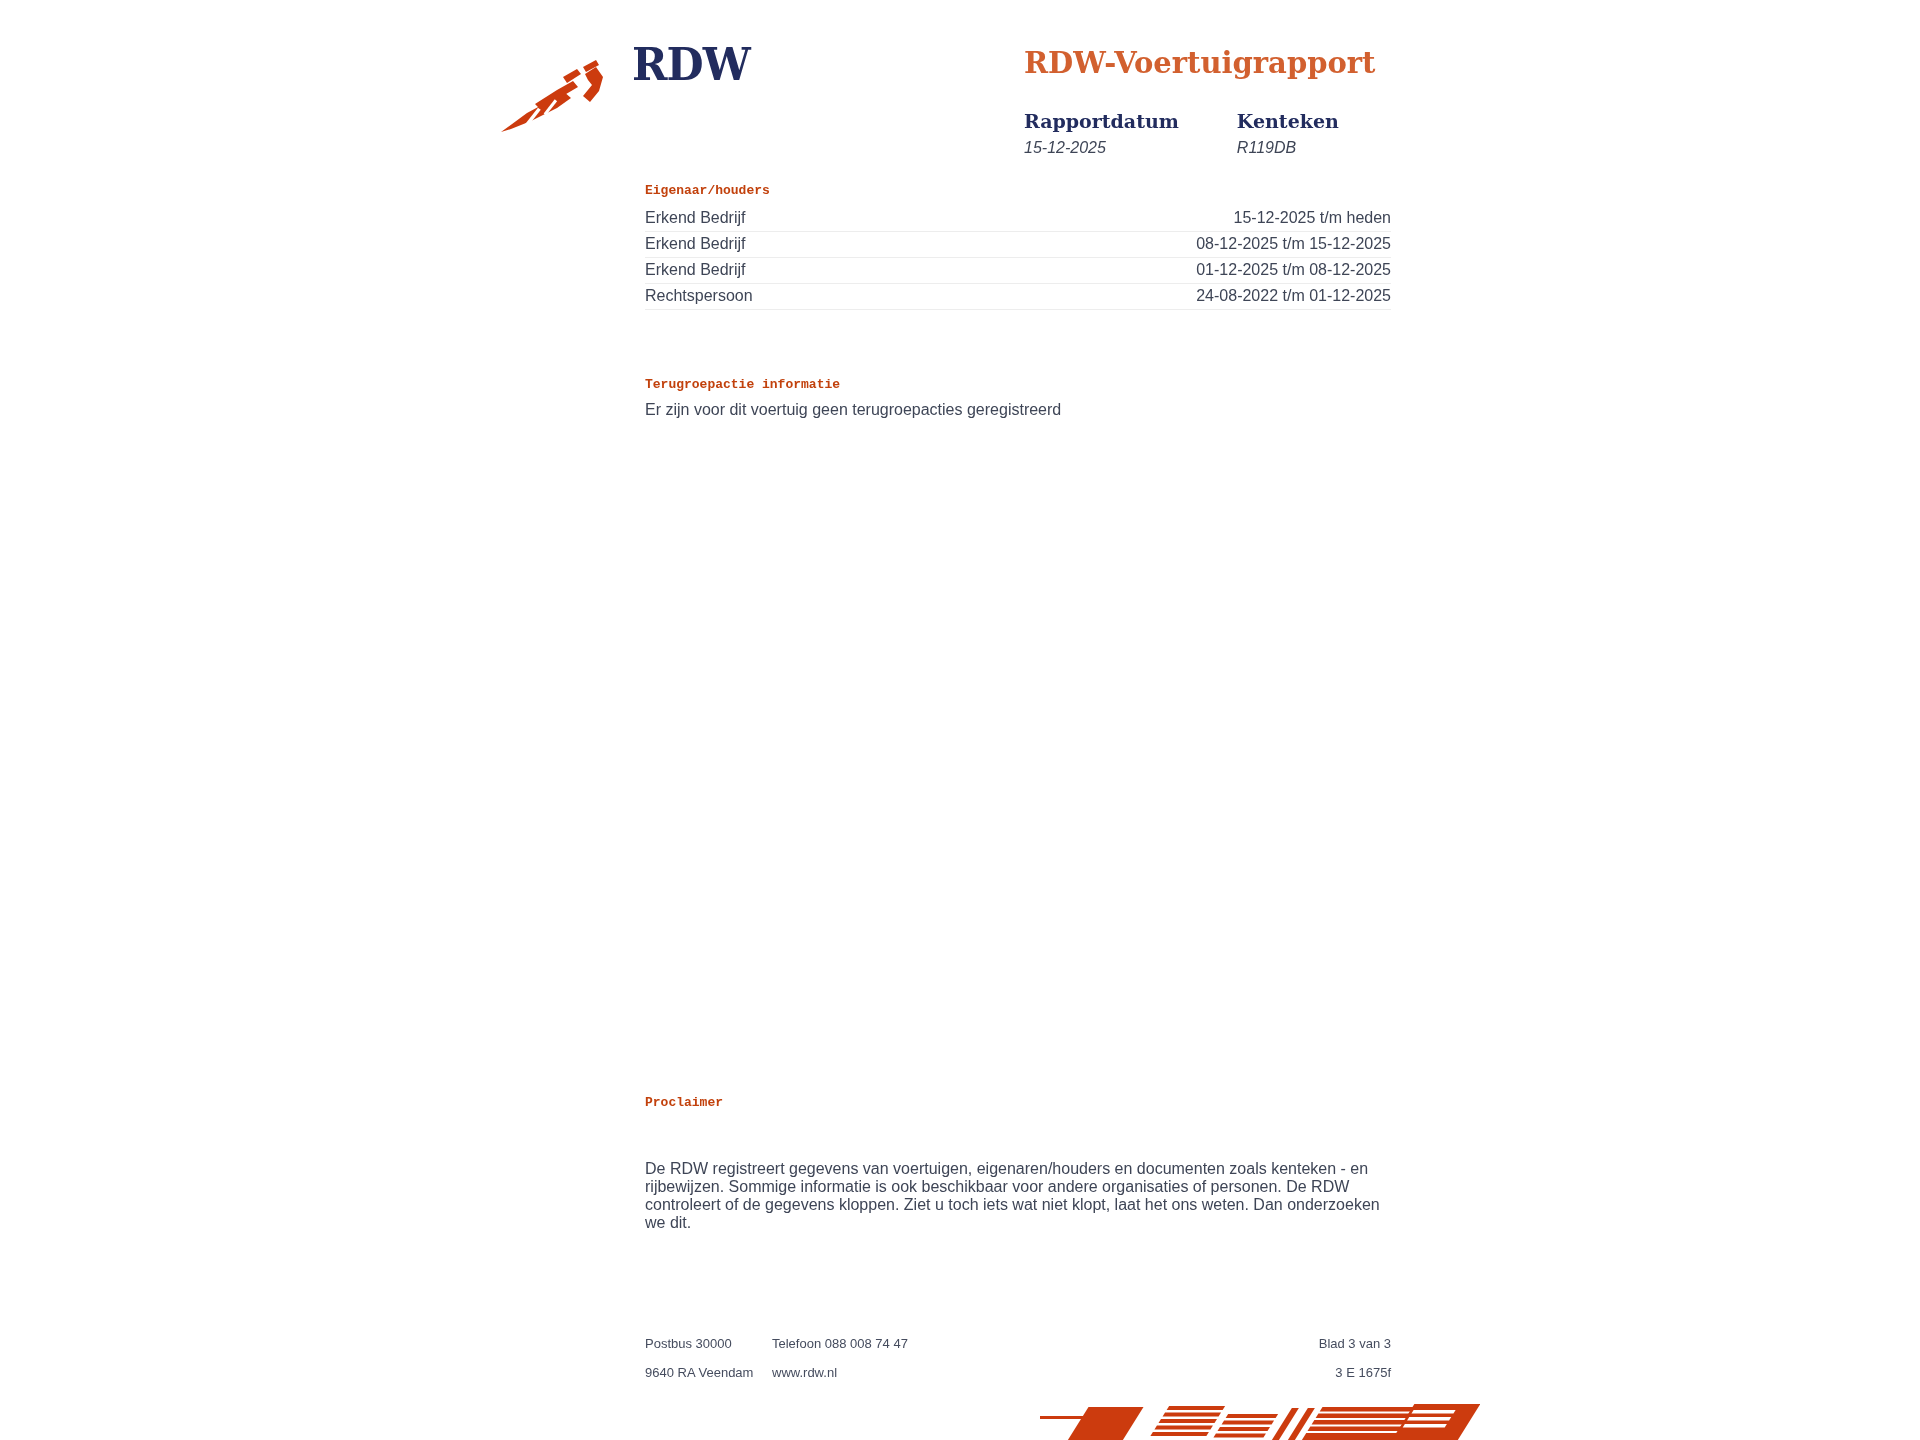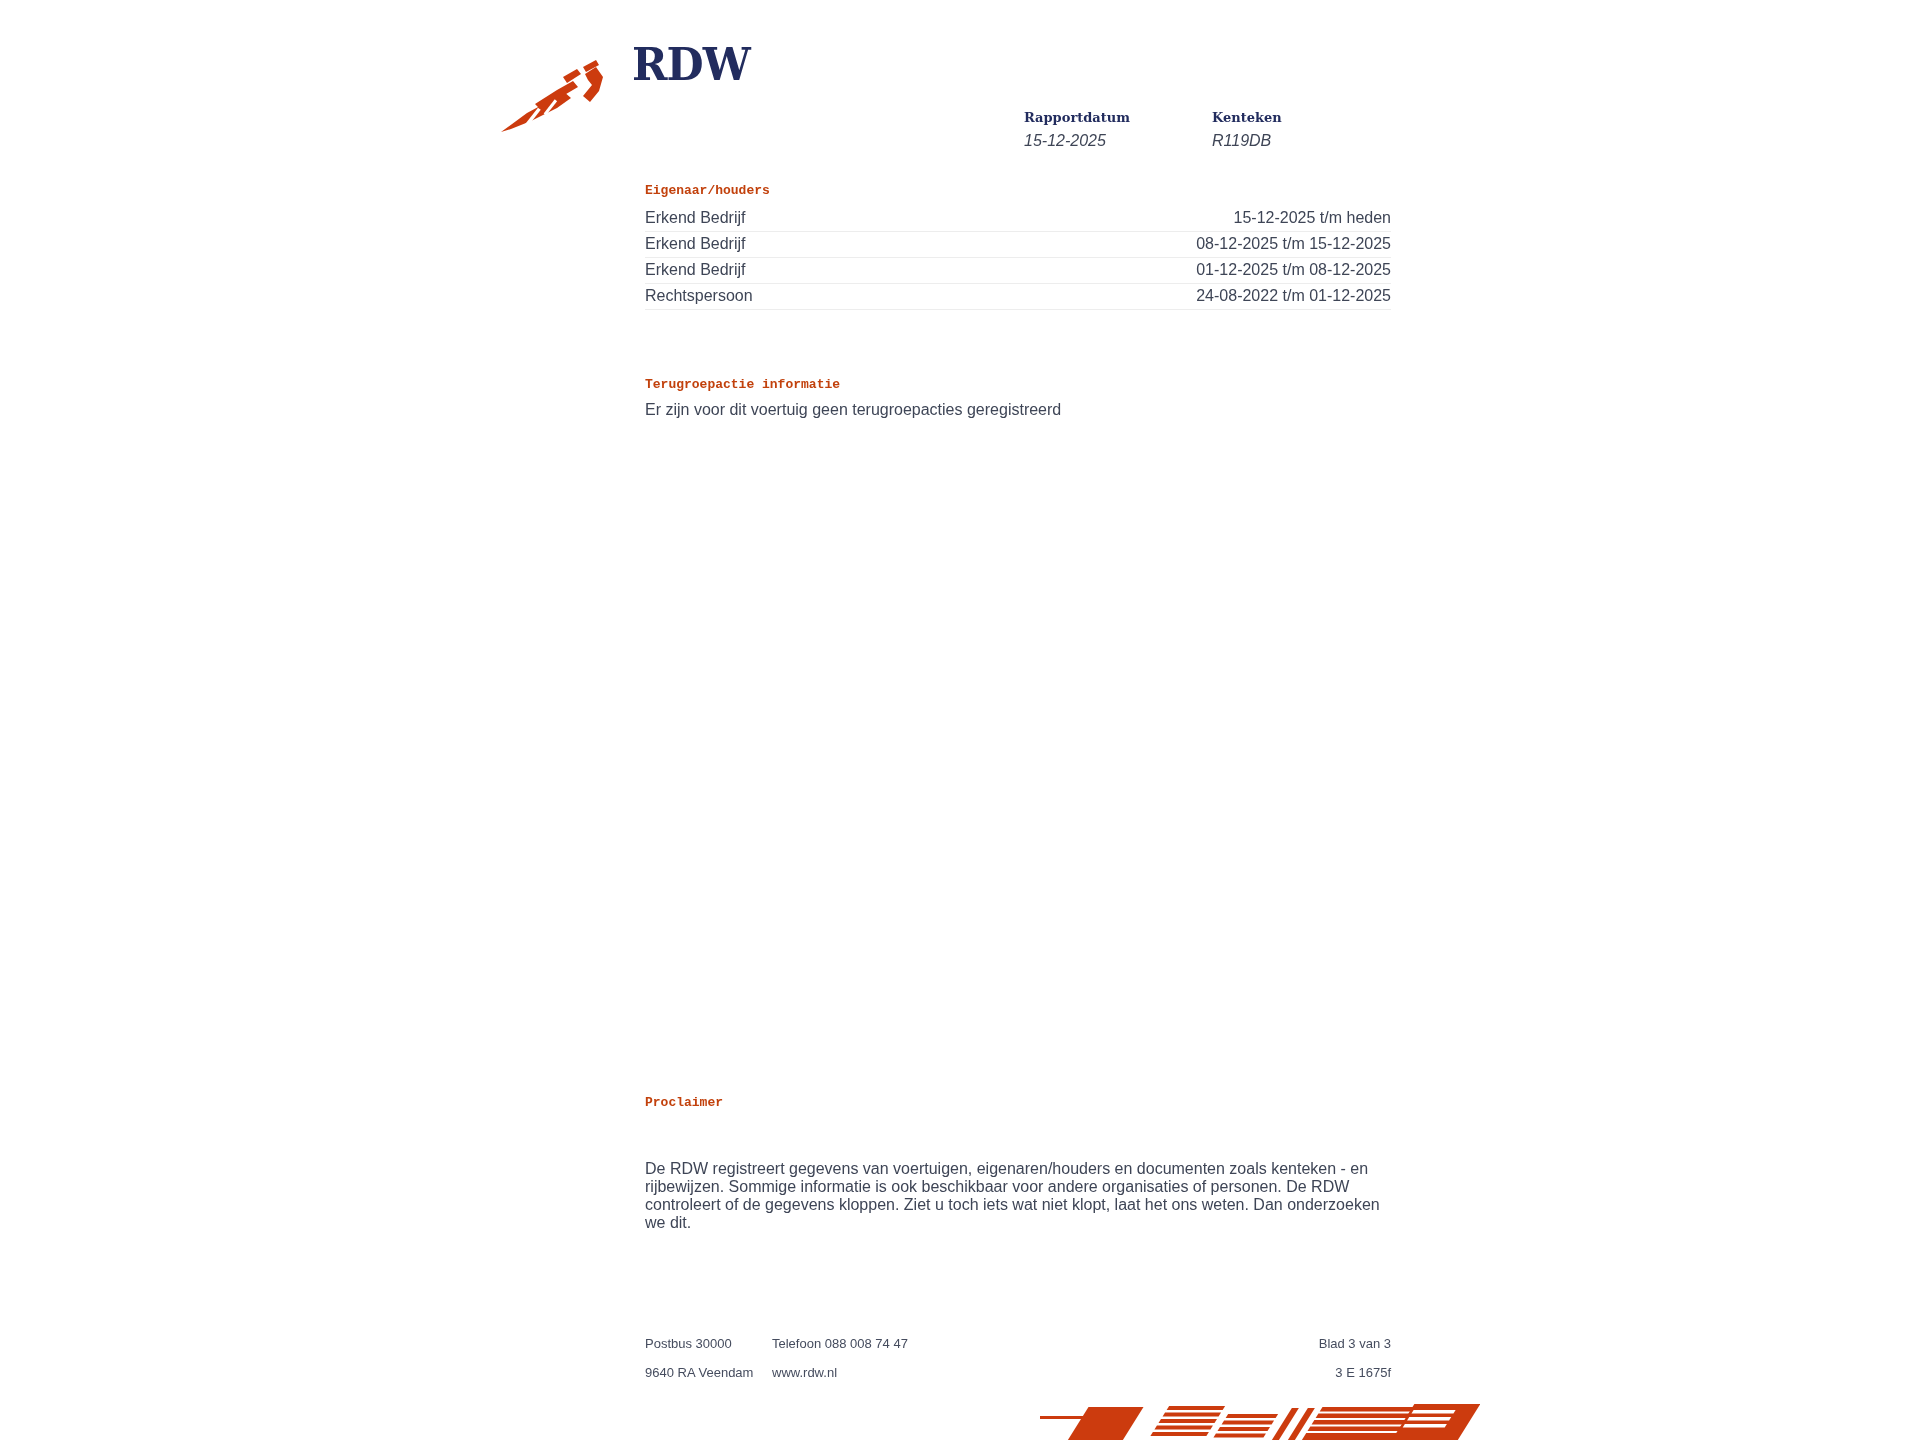--- a/index.html
+++ b/index.html
@@ -34,21 +34,21 @@
     font-family: "DejaVu Serif", serif;
     font-weight: 600;
     font-size: 29px;
     color: #D2602F;
   }
   .report-meta { position: absolute; left: 1024px; top: 110px; display: flex; gap: 58px; }
   .meta-col { min-width: 130px; }
   .meta-label {
     font-family: "DejaVu Serif", serif;
     font-weight: bold;
-    font-size: 13px;
+    font-size: 19px;
     color: #222C5E;
   }
   .meta-value {
     margin-top: 7px;
     font-size: 16px;
     color: #3E4556;
     font-style: italic;
   }
 
   
@@ -116,20 +116,21 @@
         <polygon points="64,21 78,13 82,18 68,27"></polygon>
         <polygon points="84,11 97,4 100,9 87,16"></polygon>
         <polygon points="86,18 97,11 104,21 100,35 91,46 84,40 93,29 89,24"></polygon>
       </g>
       <rect x="32" y="50" width="3.5" height="22" fill="#ffffff" transform="rotate(38 33 61)"></rect>
       <rect x="50" y="42" width="3" height="18" fill="#ffffff" transform="rotate(38 51 51)"></rect>
     </svg>
     <div class="logo-wordmark">RDW</div>
   </div>
 
+  <h1 class="report-title">RDW-Voertuigrapport</h1>
 
   <div class="report-meta">
     <div class="meta-col">
       <div class="meta-label">Rapportdatum</div>
       <div class="meta-value">15-12-2025</div>
     </div>
     <div class="meta-col">
       <div class="meta-label">Kenteken</div>
       <div class="meta-value">R119DB</div>
     </div>

